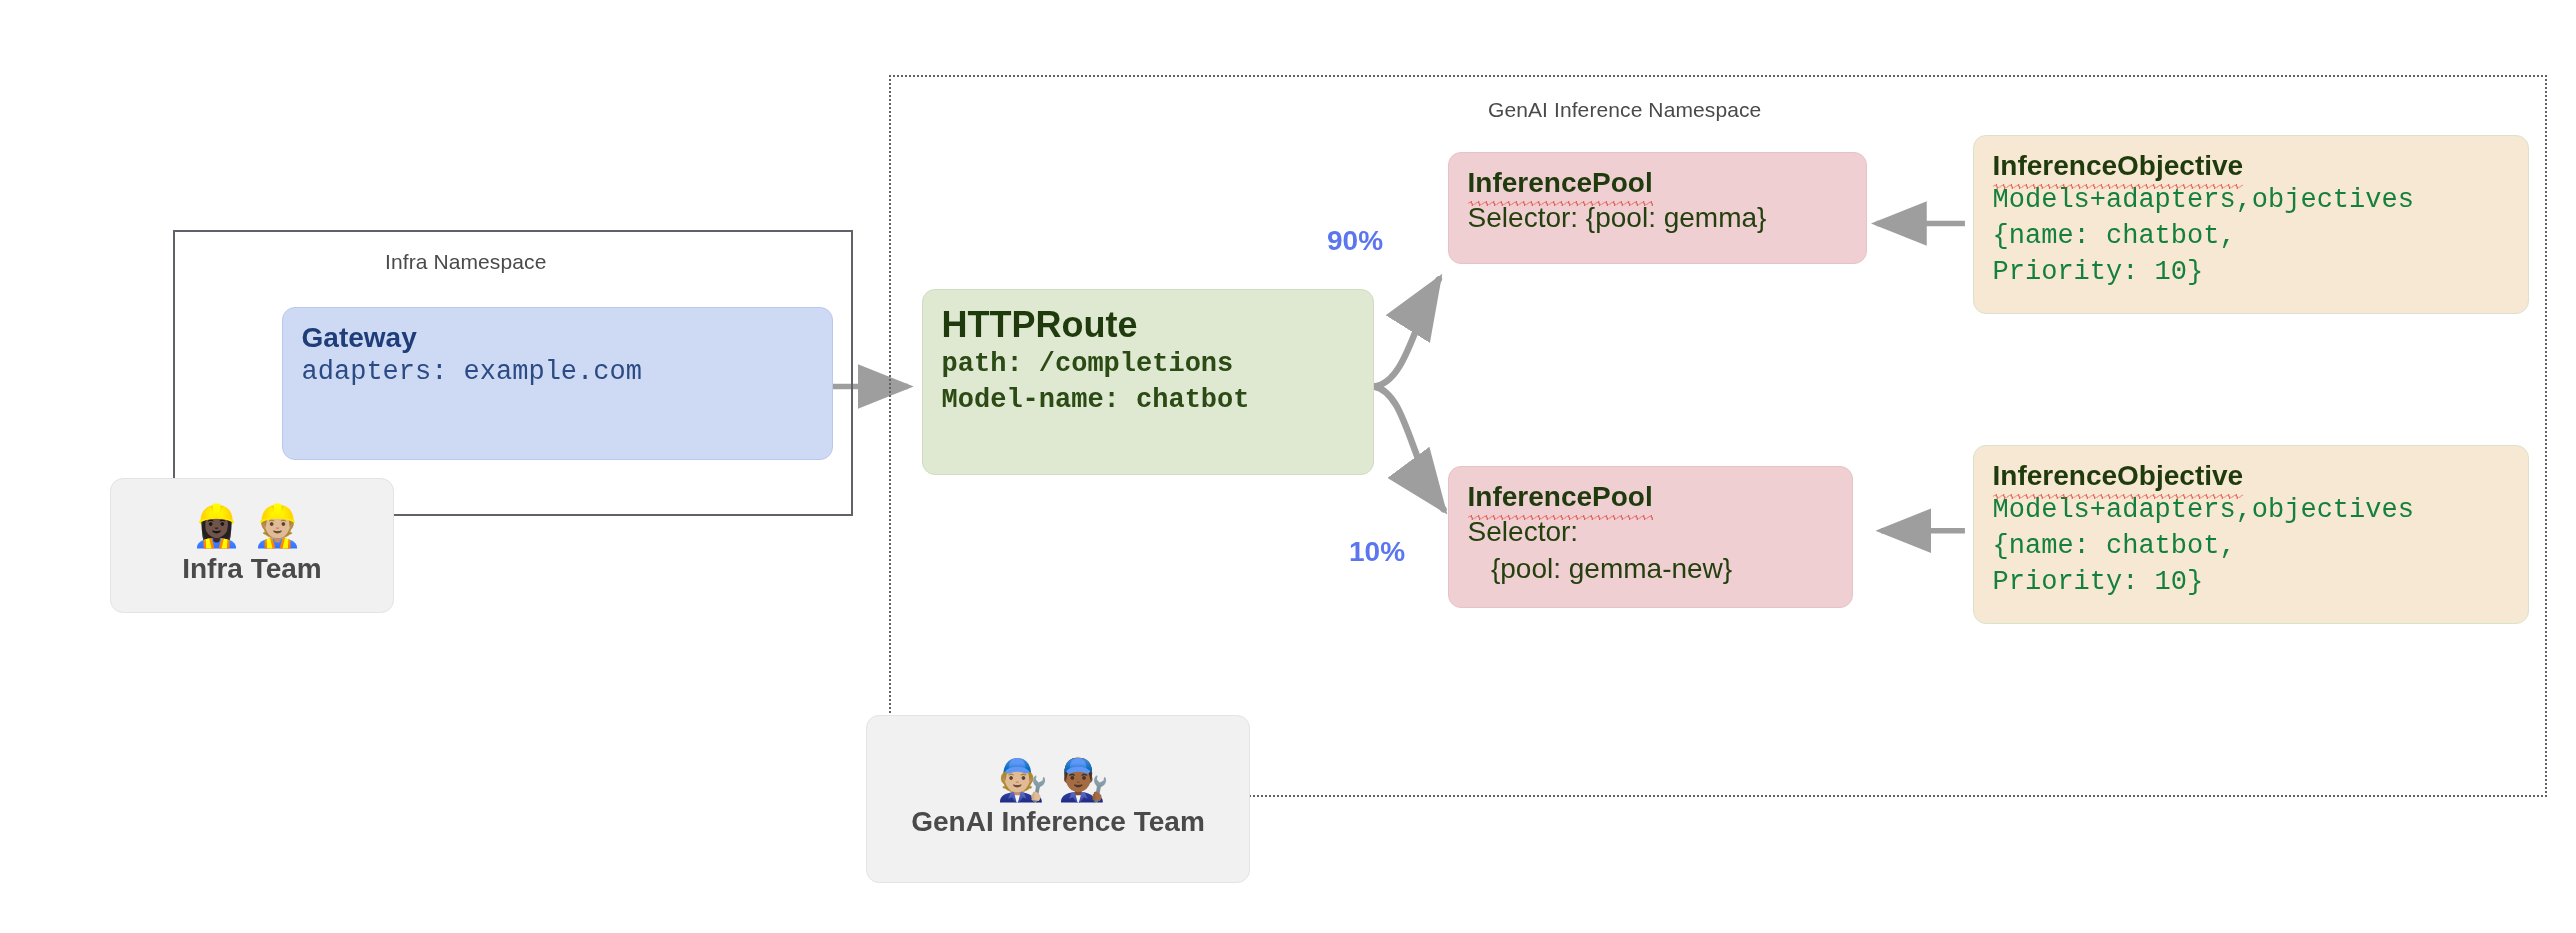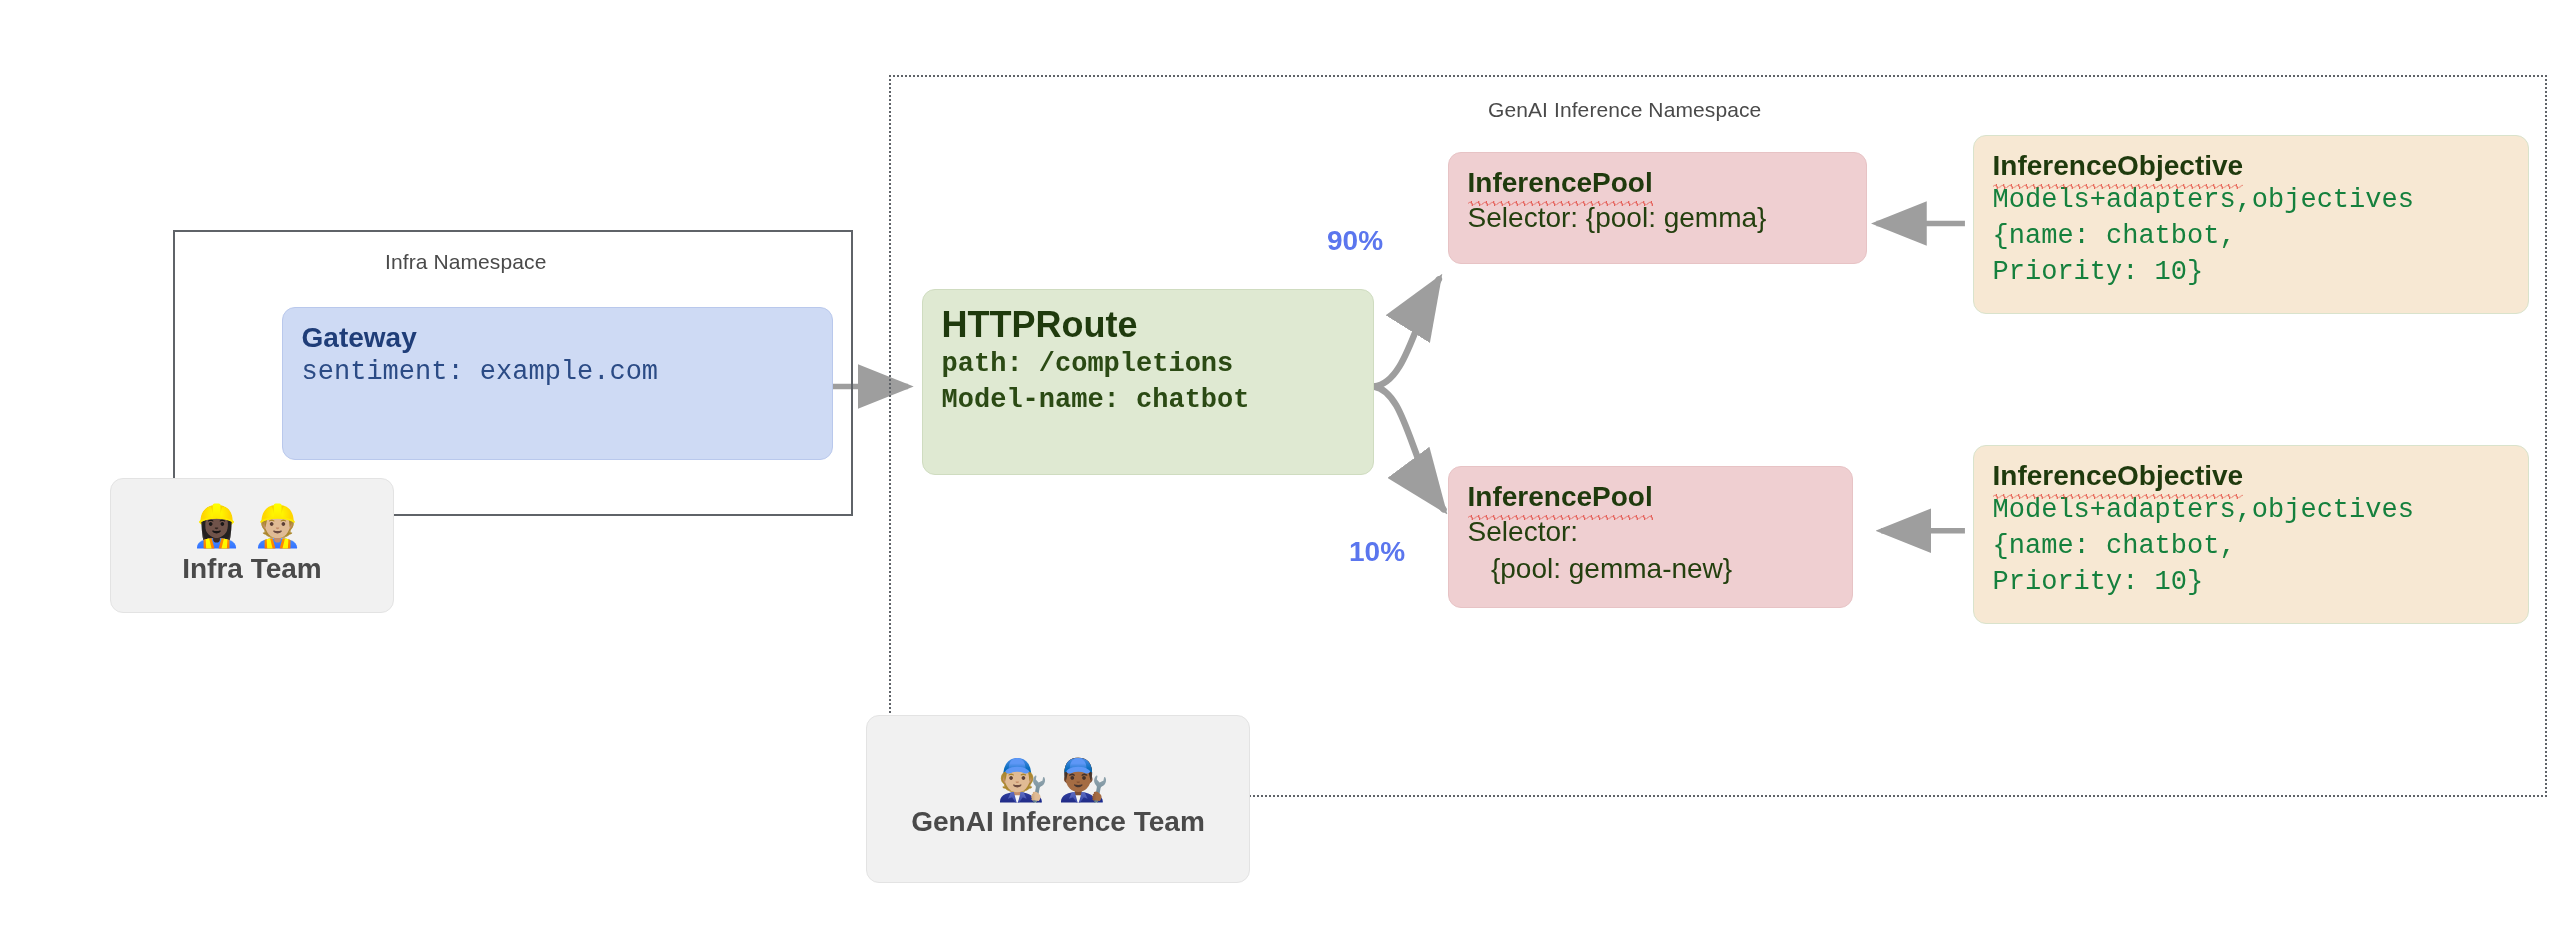--- a/index.html
+++ b/index.html
@@ -200,21 +200,21 @@
   </svg>
 
   <div class="ns-dotted" style="left:889px; top:75px; width:1658px; height:722px;"></div>
   <div class="ns-title" style="left:1488px; top:98px;">GenAI Inference Namespace</div>
 
   <div class="ns-solid" style="left:173px; top:230px; width:680px; height:286px;"></div>
   <div class="ns-title" style="left:385px; top:250px;">Infra Namespace</div>
 
   <div class="node gateway" style="left:246px; top:307px; width:551px; height:153px;margin-left:36px;">
     <div class="title">Gateway</div>
-    <div class="body">sentiment: example.com</div>
+    <div class="body">adapters: example.com</div>
   </div>
 
   <div class="node httproute" style="left:922px; top:289px; width:452px; height:186px;">
     <div class="title">HTTPRoute</div>
     <div class="body">path: /completions</div>
     <div class="body">Model-name: chatbot</div>
   </div>
 
   <div class="node pool" style="left:1448px; top:152px; width:419px; height:112px;">
     <div class="title">

